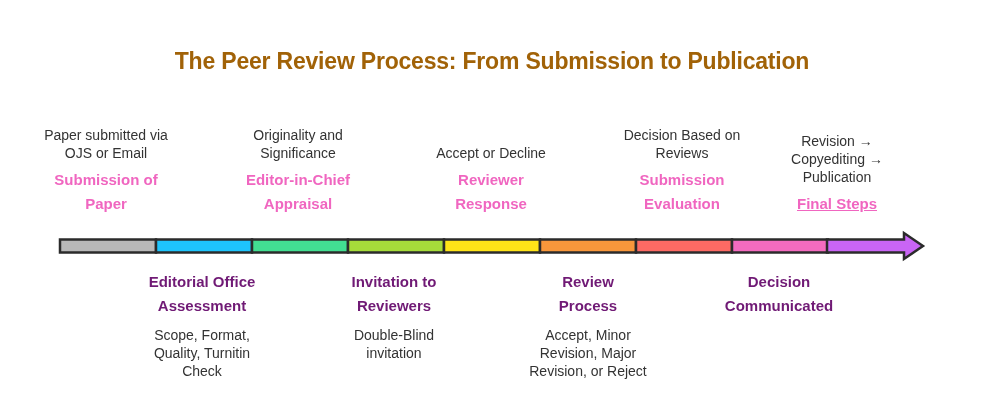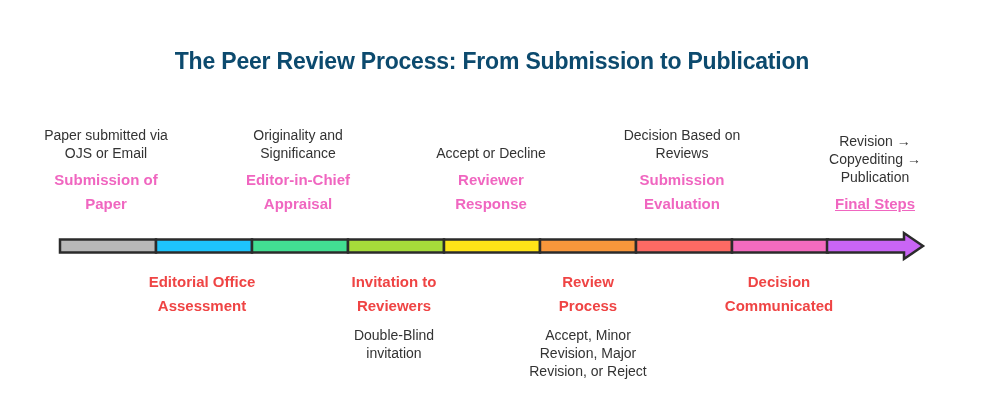--- a/index.html
+++ b/index.html
@@ -1,24 +1,24 @@
 <!DOCTYPE html>
 <html><head>
 <meta charset="utf-8">
 <style>
   html, body { margin: 0; padding: 0; background: #ffffff; }
   body { width: 984px; height: 400px; position: relative; overflow: hidden;
          font-family: "Liberation Sans", "DejaVu Sans", sans-serif; }
   .title { position: absolute; left: 0; top: 48px; width: 984px; text-align: center;
-           font-size: 23px; font-weight: bold; color: #0c4a6e; letter-spacing: -0.2px; }
+           font-size: 23px; font-weight: bold; color: #a16207; letter-spacing: -0.2px; }
   .step { position: absolute; width: 170px; text-align: center; }
   .desc { font-size: 14px; color: #333333; line-height: 18px; }
   .head { font-size: 15px; font-weight: bold; line-height: 24px; }
   .top .head { color: #f066c0; }
-  .bottom .head { color: #ef4444; }
+  .bottom .head { color: #701a75; }
   svg.timeline { position: absolute; left: 0; top: 0; }
 </style>
 </head>
 <body>
 
 <div class="title">The Peer Review Process: From Submission to Publication</div>
 
 <svg class="timeline" width="984" height="400">
   <g id="segments">
       <rect x="60" y="239.5" width="96" height="13" fill="#b8b8b8" stroke="#2b2b2b" stroke-width="2.5"></rect>
@@ -46,27 +46,28 @@
 <div class="step top" id="step-4" style="left:406px; top:144px;">
   <div class="desc">Accept or Decline</div>
   <div class="head" style="margin-top:6px;width:110px;margin-left:auto;margin-right:auto;">Reviewer Response</div>
 </div>
 
 <div class="step top" id="step-6" style="left:597px; top:126px;">
   <div class="desc" style="width:130px;margin:0 auto;">Decision Based on Reviews</div>
   <div class="head" style="margin-top:6px;width:110px;margin-left:auto;margin-right:auto;">Submission Evaluation</div>
 </div>
 
-<div class="step top" id="step-8" style="left:790px; top:132px;">
+<div class="step top" id="step-8" style="left:752px; top:132px;">
   <div class="desc" style="width:110px;margin:0 auto;">Revision → Copyediting → Publication</div>
   <div class="head" style="margin-top:6px;text-decoration:underline;">Final Steps</div>
 </div>
 
 <div class="step bottom" id="step-1" style="left:117px; top:270px;">
   <div class="head" style="width:150px;margin:0 auto;">Editorial Office Assessment</div>
+  <div class="desc" style="margin-top:8px;width:110px;margin-left:auto;margin-right:auto;">Scope, Format, Quality, Turnitin Check</div>
 </div>
 
 <div class="step bottom" id="step-3" style="left:309px; top:270px;">
   <div class="head" style="width:130px;margin:0 auto;">Invitation to Reviewers</div>
   <div class="desc" style="margin-top:8px;width:100px;margin-left:auto;margin-right:auto;text-align:center;">Double-Blind invitation</div>
 </div>
 
 <div class="step bottom" id="step-5" style="left:503px; top:270px;">
   <div class="head" style="width:100px;margin:0 auto;">Review Process</div>
   <div class="desc" style="margin-top:8px;width:130px;margin-left:auto;margin-right:auto;">Accept, Minor Revision, Major Revision, or Reject</div>

